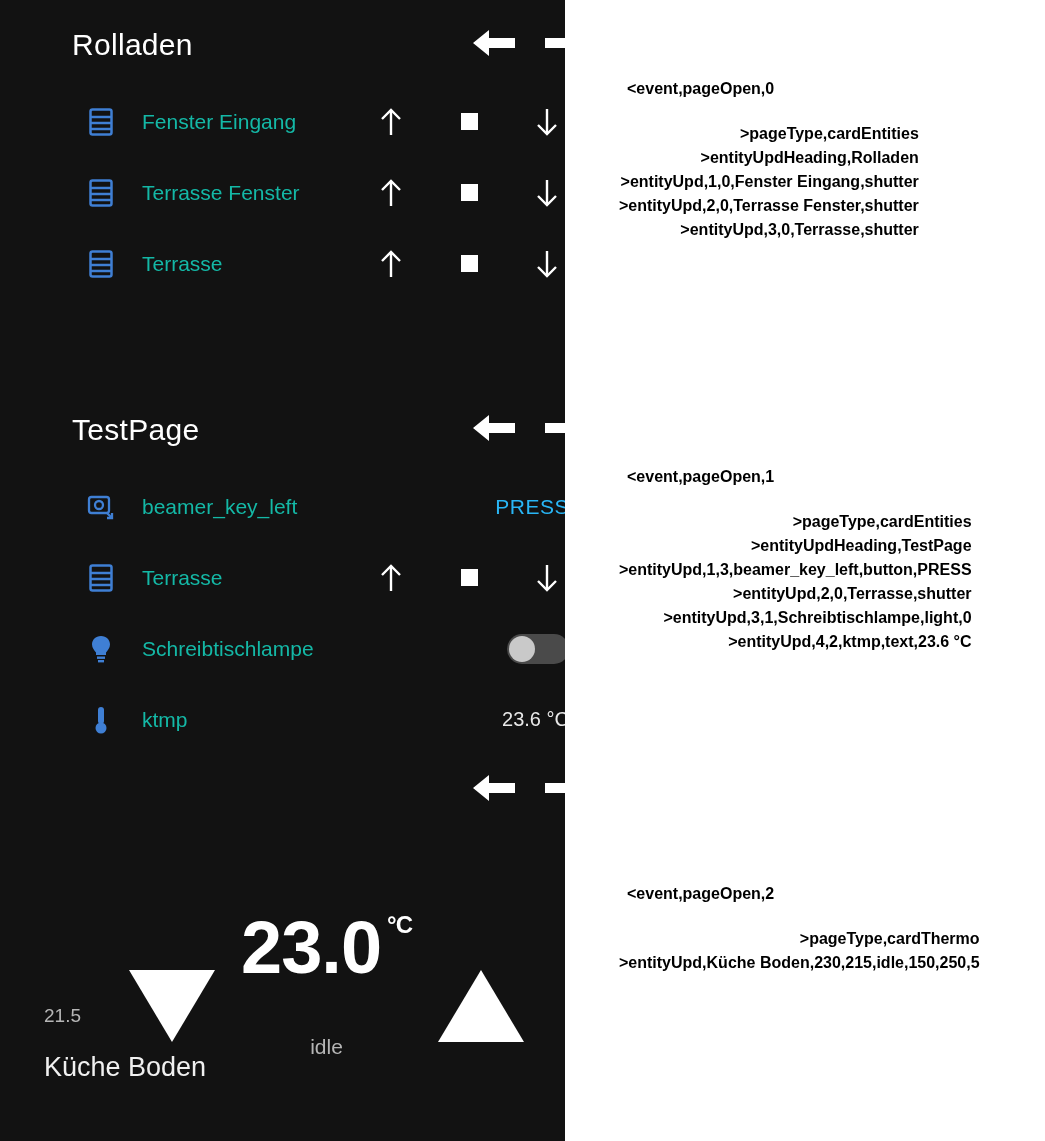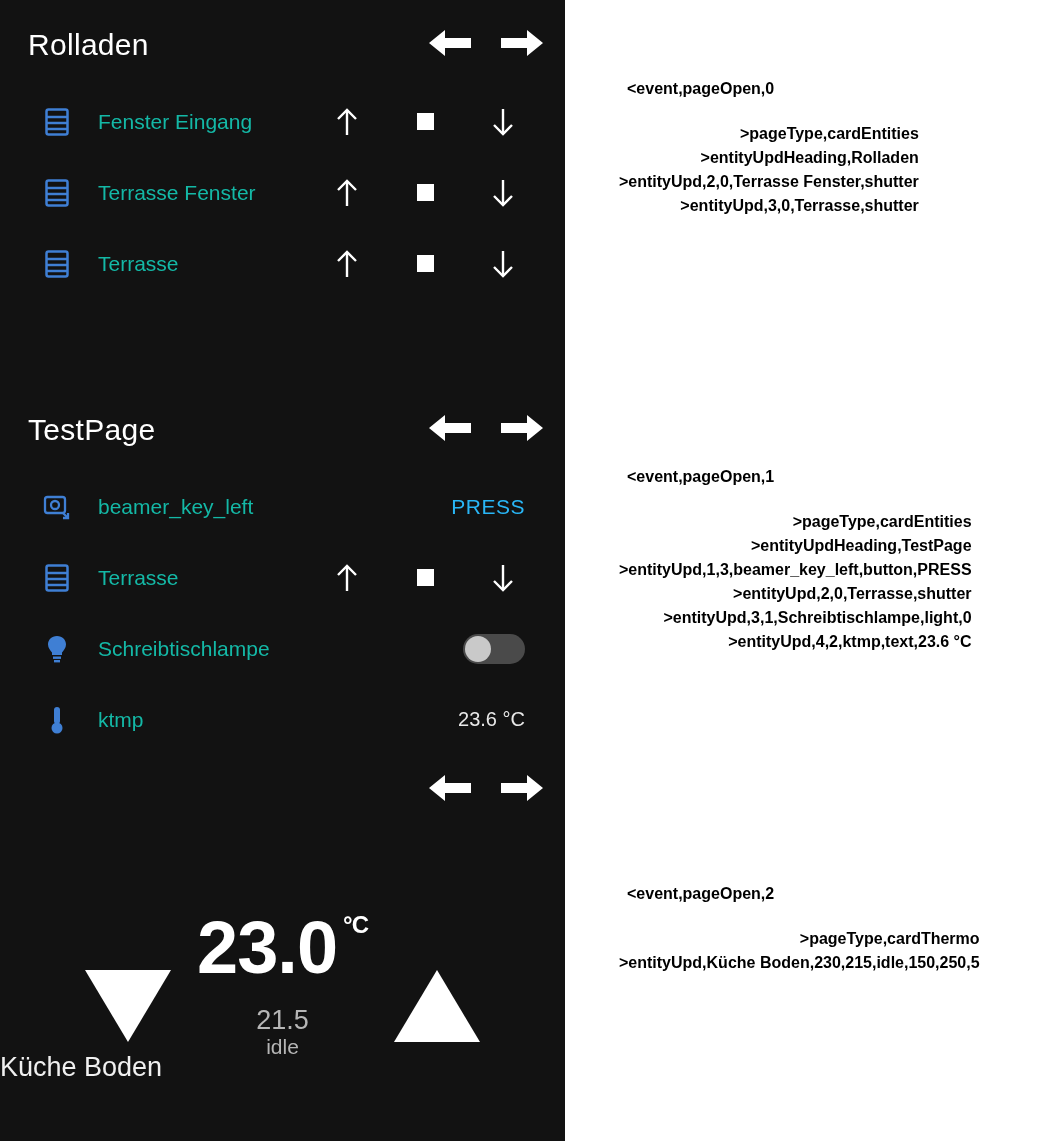--- a/index.html
+++ b/index.html
@@ -16,20 +16,21 @@
     overflow: hidden;
   }
   
   #device {
     position: absolute;
     left: 0; top: 0;
     width: 565px;
     height: 1141px;
     background: #121212;
     color: #ffffff;
+    padding-left: 44px;
   }
   .card { position: relative; width: 565px; }
 
   .card-header {
     position: relative;
     height: 86px;
   }
   .card-title {
     position: absolute;
     left: 28px;
@@ -142,22 +143,22 @@
     font-weight: bold;
     vertical-align: super;
     margin-left: 6px;
     position: relative;
     top: -14px;
   }
   .sub-temp {
     position: absolute;
     left: 0; right: 0;
     top: 110px;
-    text-align: center;
-    font-size: 27px;
+    text-align: left;
+    font-size: 19px;
     color: #b6b6b6;
   }
   .sub-state {
     position: absolute;
     left: 0; right: 0;
     top: 140px;
     text-align: center;
     font-size: 21px;
     color: #b6b6b6;
   }
@@ -455,20 +456,21 @@
 
   </div>
 
   <div id="log">
 
     <div class="log-block" style="top:80px;">
       <div class="log-event">&lt;event,pageOpen,0</div>
       <div class="log-lines">
         <div class="log-line">&gt;pageType,cardEntities</div>
         <div class="log-line">&gt;entityUpdHeading,Rolladen</div>
+        <div class="log-line">&gt;entityUpd,1,0,Fenster Eingang,shutter</div>
         <div class="log-line">&gt;entityUpd,2,0,Terrasse Fenster,shutter</div>
         <div class="log-line">&gt;entityUpd,3,0,Terrasse,shutter</div>
       </div>
     </div>
 
     <div class="log-block" style="top:468px;">
       <div class="log-event">&lt;event,pageOpen,1</div>
       <div class="log-lines">
         <div class="log-line">&gt;pageType,cardEntities</div>
         <div class="log-line">&gt;entityUpdHeading,TestPage</div>

